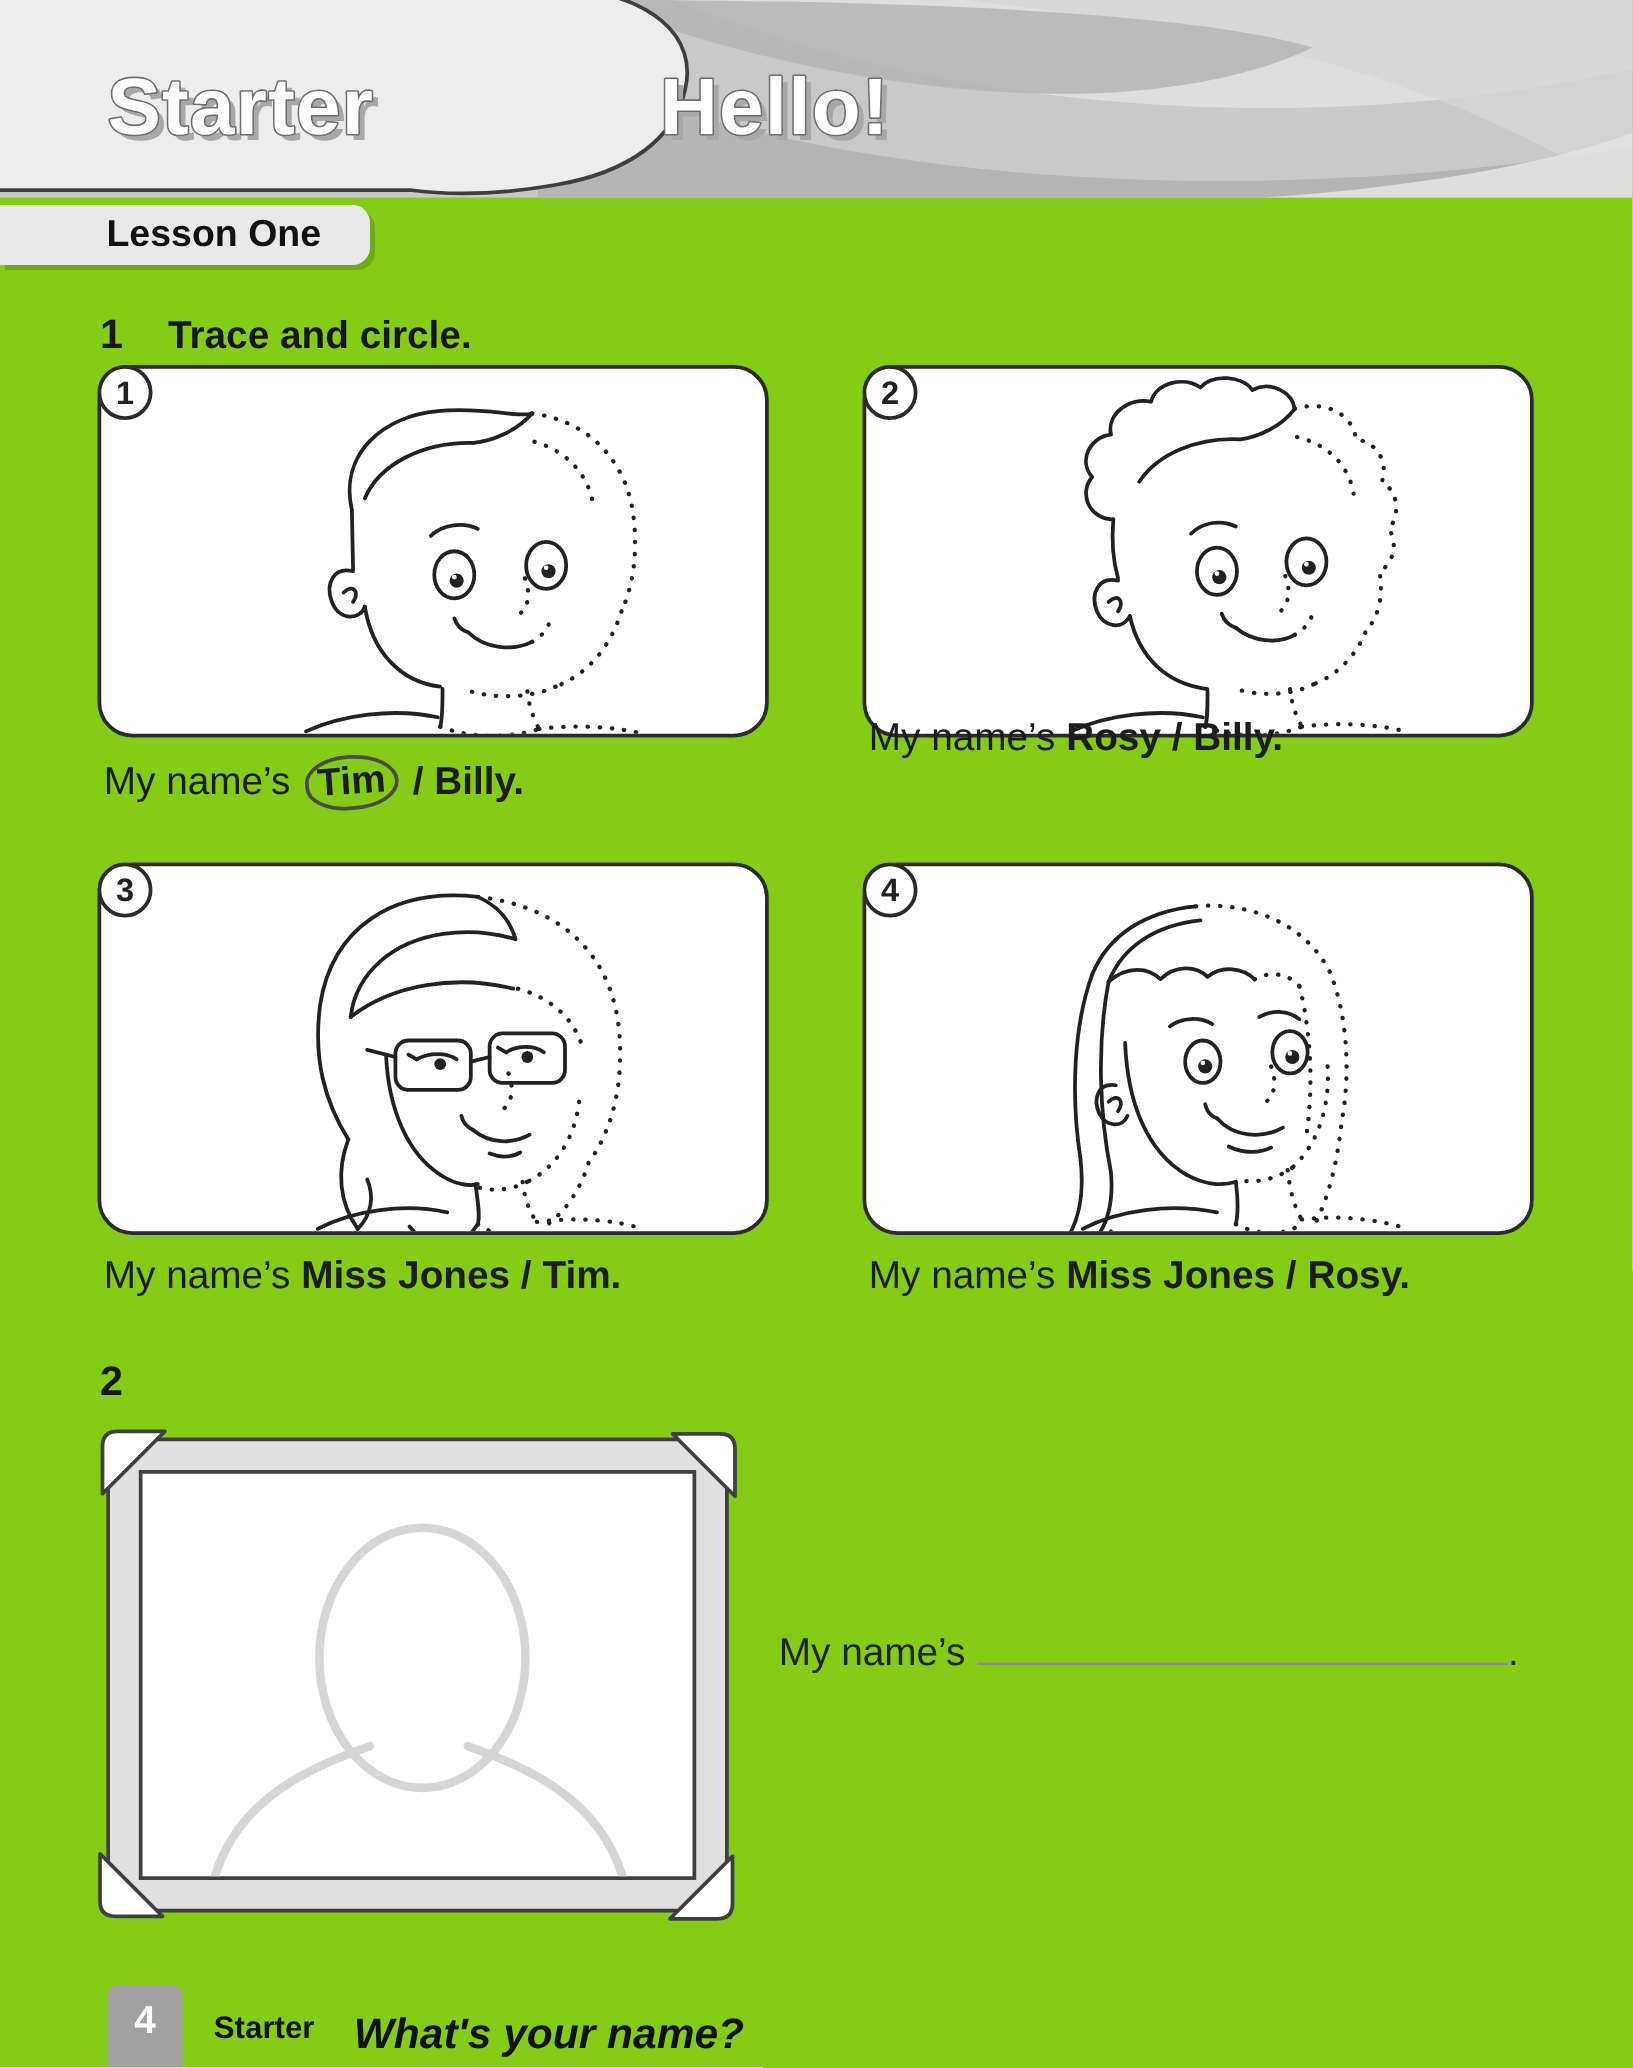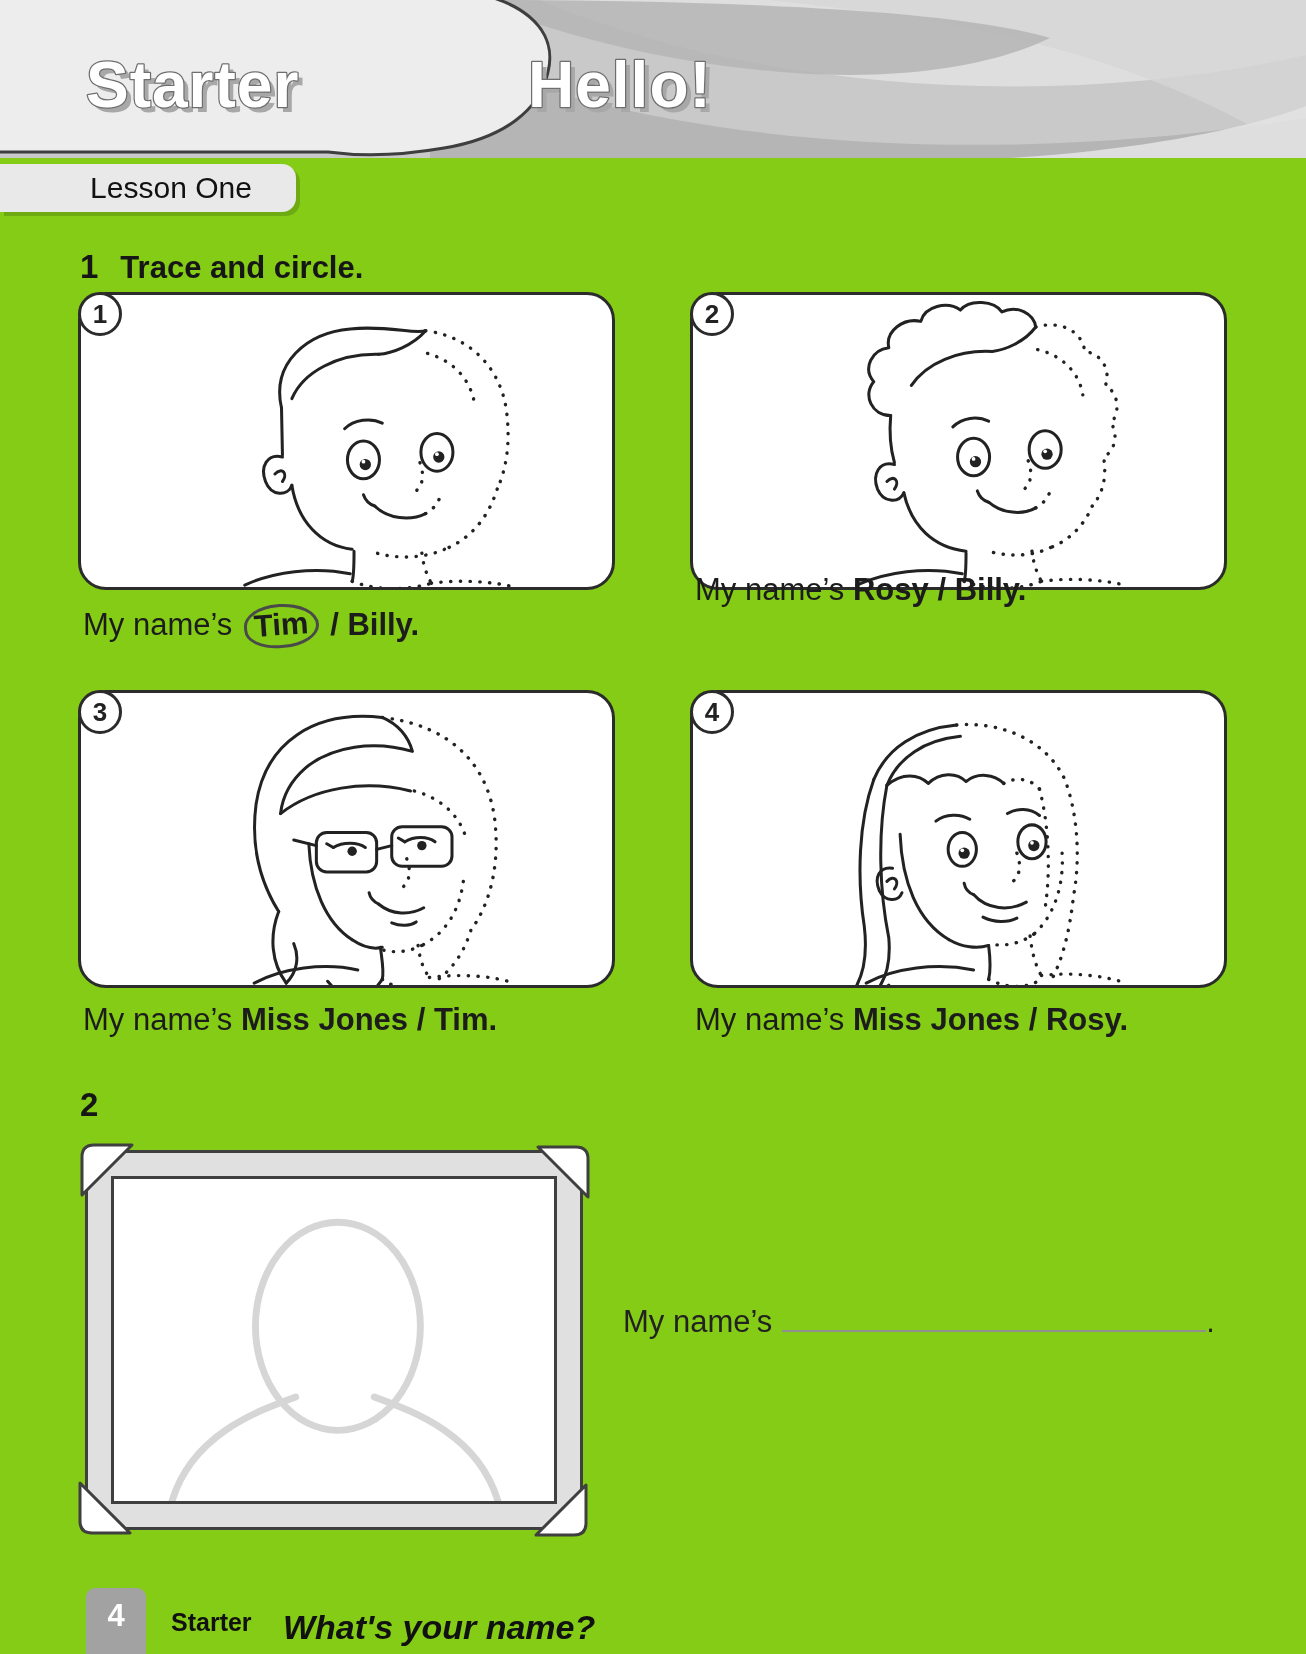--- a/index.html
+++ b/index.html
@@ -9,26 +9,26 @@
   
   #banner{position:absolute;left:0;top:0;width:1306px;height:160px;}
   .banner-word{font-family:"Liberation Sans",sans-serif;font-weight:800;font-size:64px;letter-spacing:1px;}
   .banner-shadow{fill:#a8a8a8;}
   .banner-face{fill:#ffffff;stroke:#6e6e6e;stroke-width:2.5px;paint-order:stroke;stroke-linejoin:round;}
 
   
   #lesson-tab{position:absolute;left:0;top:164px;width:296px;height:48px;background:#e9e9e9;
       border-radius:0 14px 14px 0;box-shadow:4px 4px 0 rgba(0,0,0,0.16);
       display:flex;align-items:center;justify-content:center;padding-left:46px;box-sizing:border-box;}
-  #lesson-tab span{font-weight:400;font-size:30px;color:#111;}
+  #lesson-tab span{font-weight:700;font-size:30px;color:#111;}
 
   
   .ex-heading{position:absolute;left:80px;display:flex;align-items:baseline;}
   .ex-num{font-weight:700;font-size:33px;color:#161616;}
-  .ex-text{font-weight:700;font-size:31px;color:#161616;margin-left:22px;}
+  .ex-text{font-weight:700;font-size:31px;color:#161616;margin-left:36px;}
 
   
   .panel{position:absolute;width:537px;height:298px;border:3px solid #2b2b2b;border-radius:28px;
          background:#fff;box-sizing:border-box;}
   .badge{position:absolute;left:-3px;top:-3px;width:44px;height:44px;border:3px solid #2b2b2b;
          border-radius:50%;background:#fff;display:flex;align-items:center;justify-content:center;
          font-weight:700;font-size:26px;color:#222;box-sizing:border-box;}
   .face{position:absolute;left:0;top:0;width:100%;height:100%;}
   .ln{fill:none;stroke:#222;stroke-width:3.2;stroke-linecap:round;stroke-linejoin:round;}
   .dt{fill:none;stroke:#222;stroke-width:3.6;stroke-linecap:round;stroke-dasharray:0.3 10;}

